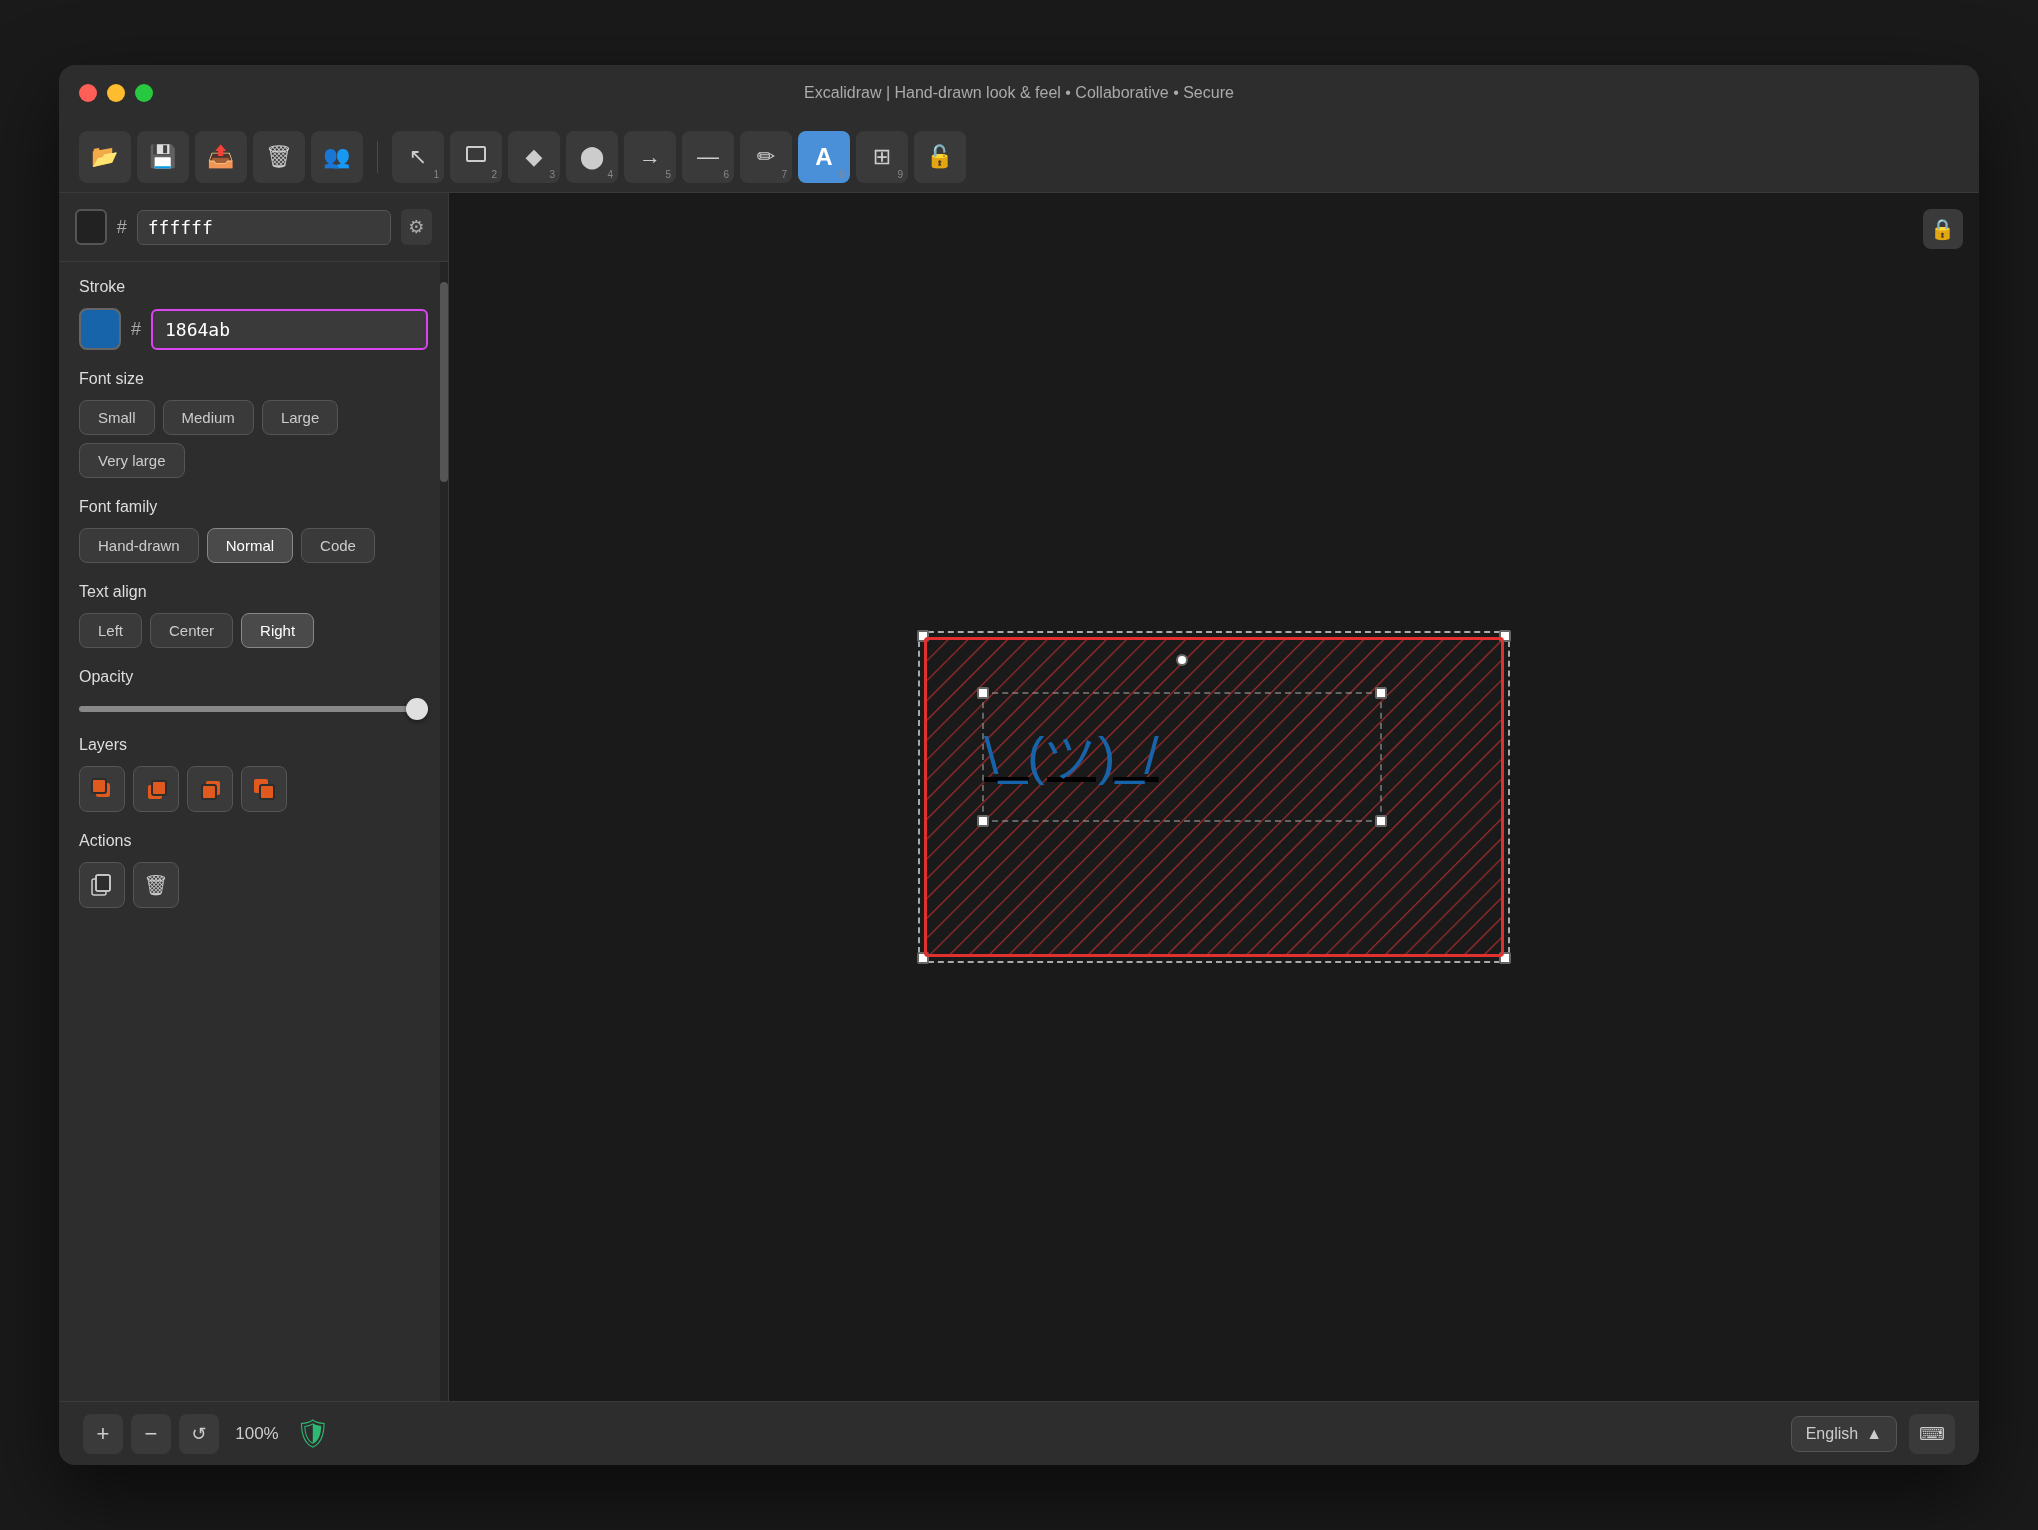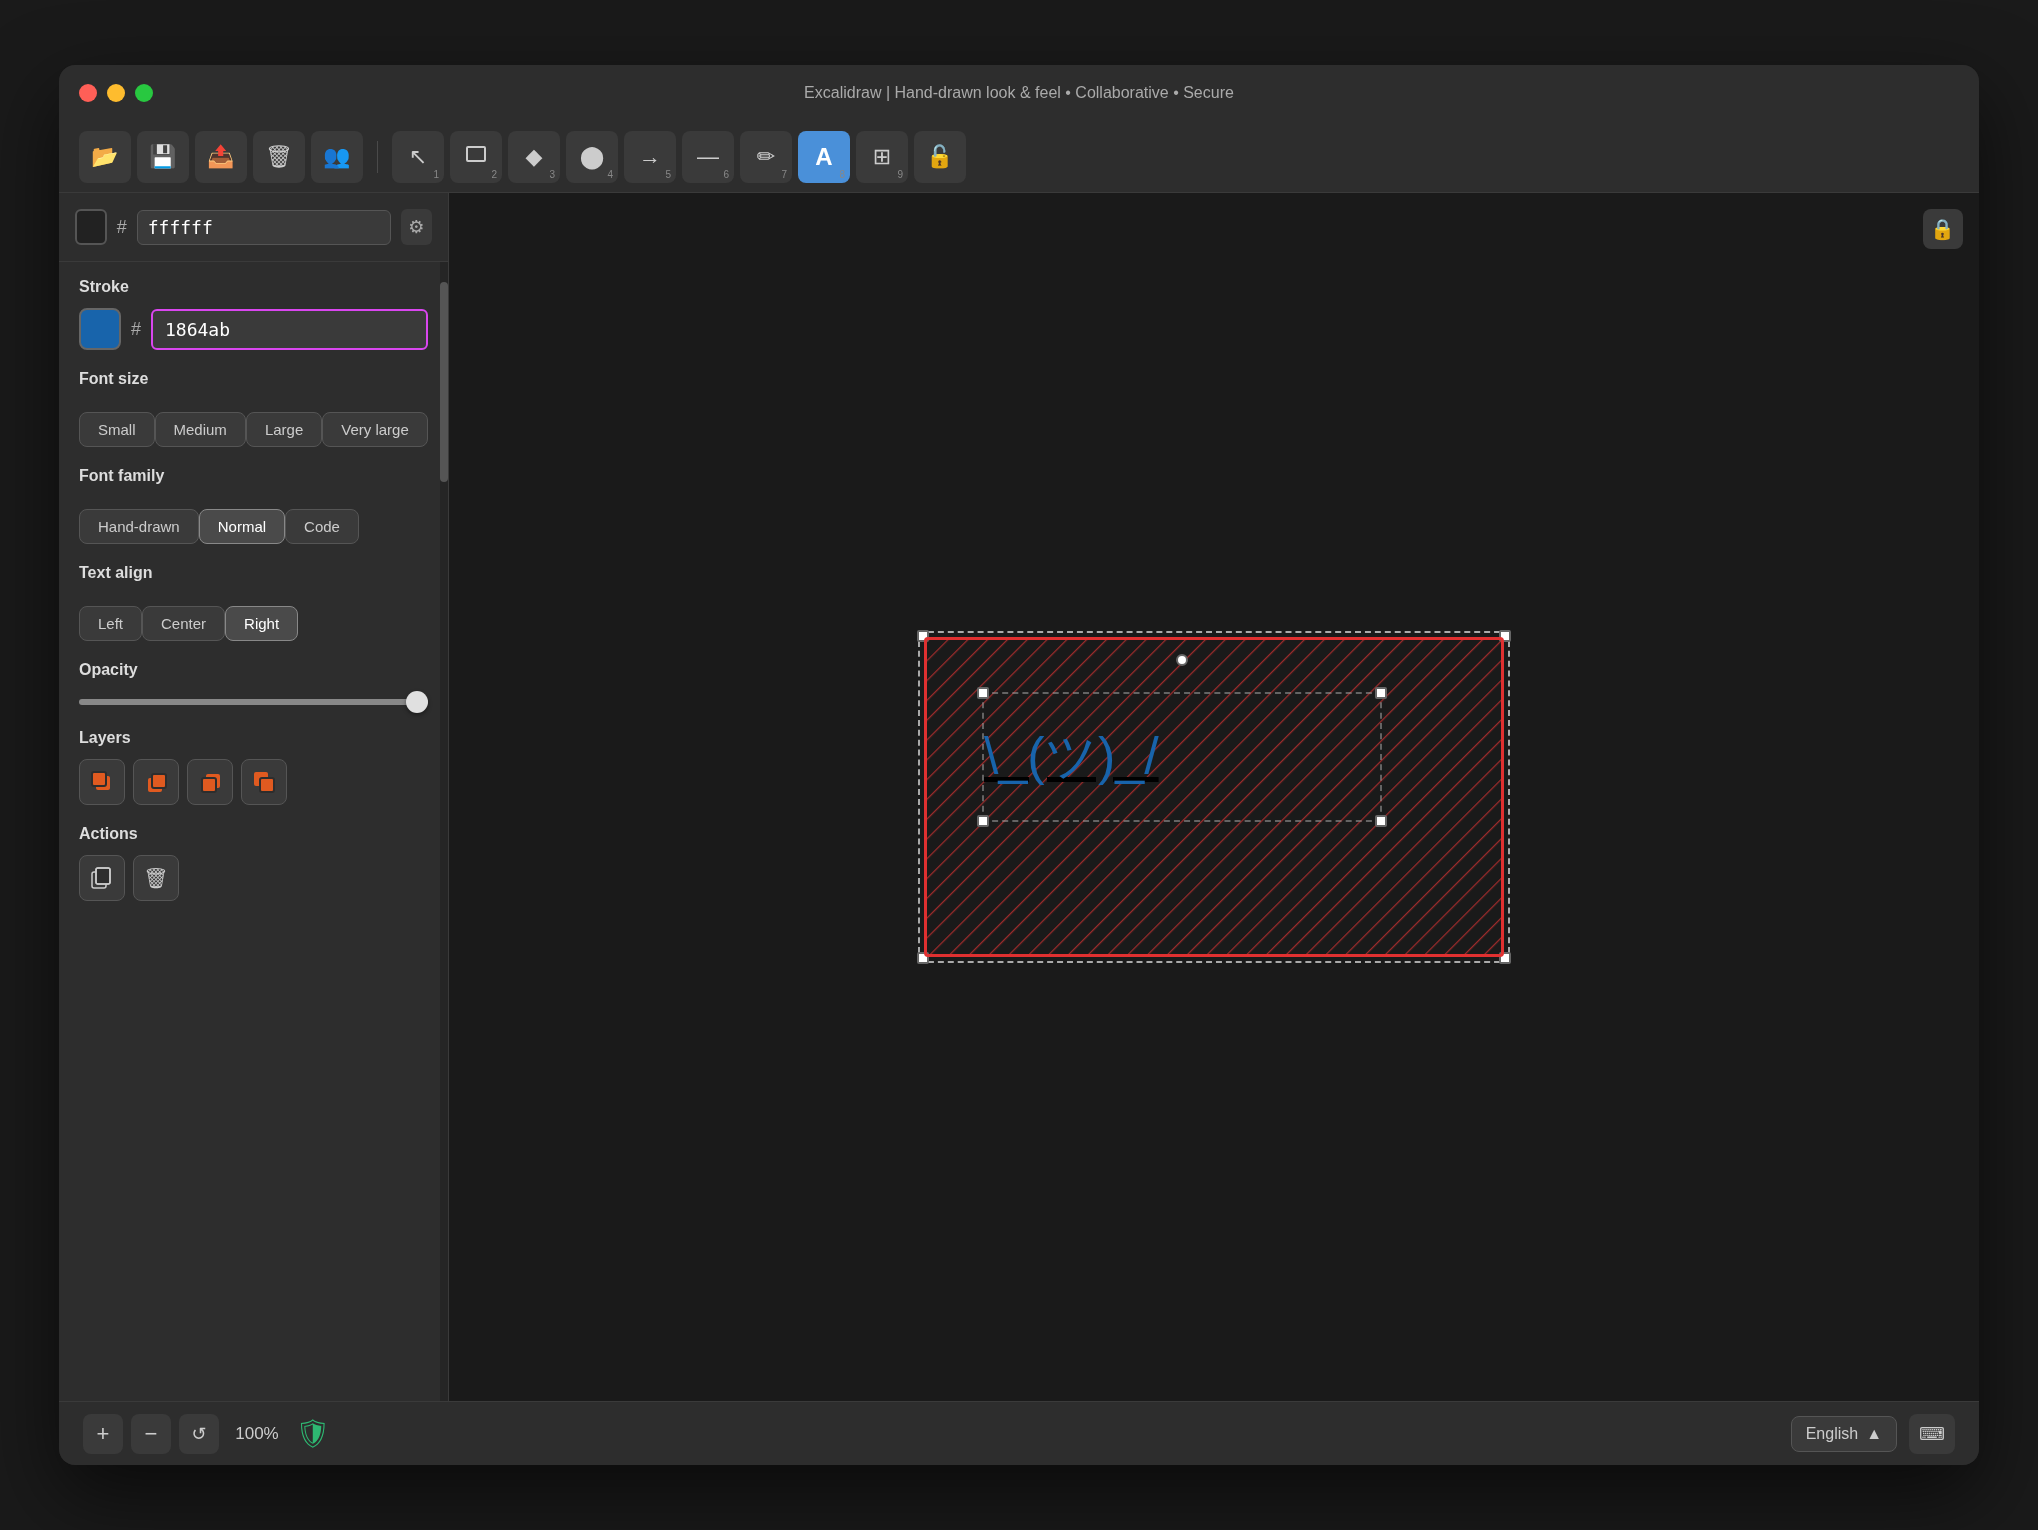--- a/index.html
+++ b/index.html
@@ -155,21 +155,21 @@
     }
     .sidebar-panel {
       padding: 16px 20px;
       overflow-y: auto;
       flex: 1;
       position: relative;
     }
     .section-label {
       color: #ddd;
       font-size: 16px;
-      font-weight: 700;
+      font-weight: 400;
       margin-bottom: 12px;
     }
     .color-row {
       display: flex;
       align-items: center;
       gap: 10px;
       margin-bottom: 20px;
     }
     .stroke-swatch {
       width: 42px;
@@ -184,22 +184,22 @@
       border: 2px solid #d946ef;
       border-radius: 6px;
       color: #fff;
       font-size: 18px;
       padding: 8px 12px;
       font-family: monospace;
     }
     .pill-group {
       display: flex;
       flex-wrap: wrap;
+      gap: 8px;
       margin-bottom: 20px;
-      margin-top: 24px;
     }
     .pill {
       padding: 8px 18px;
       background: #3a3a3a;
       border: 1px solid #555;
       border-radius: 8px;
       color: #ccc;
       font-size: 15px;
       cursor: pointer;
       user-select: none;

